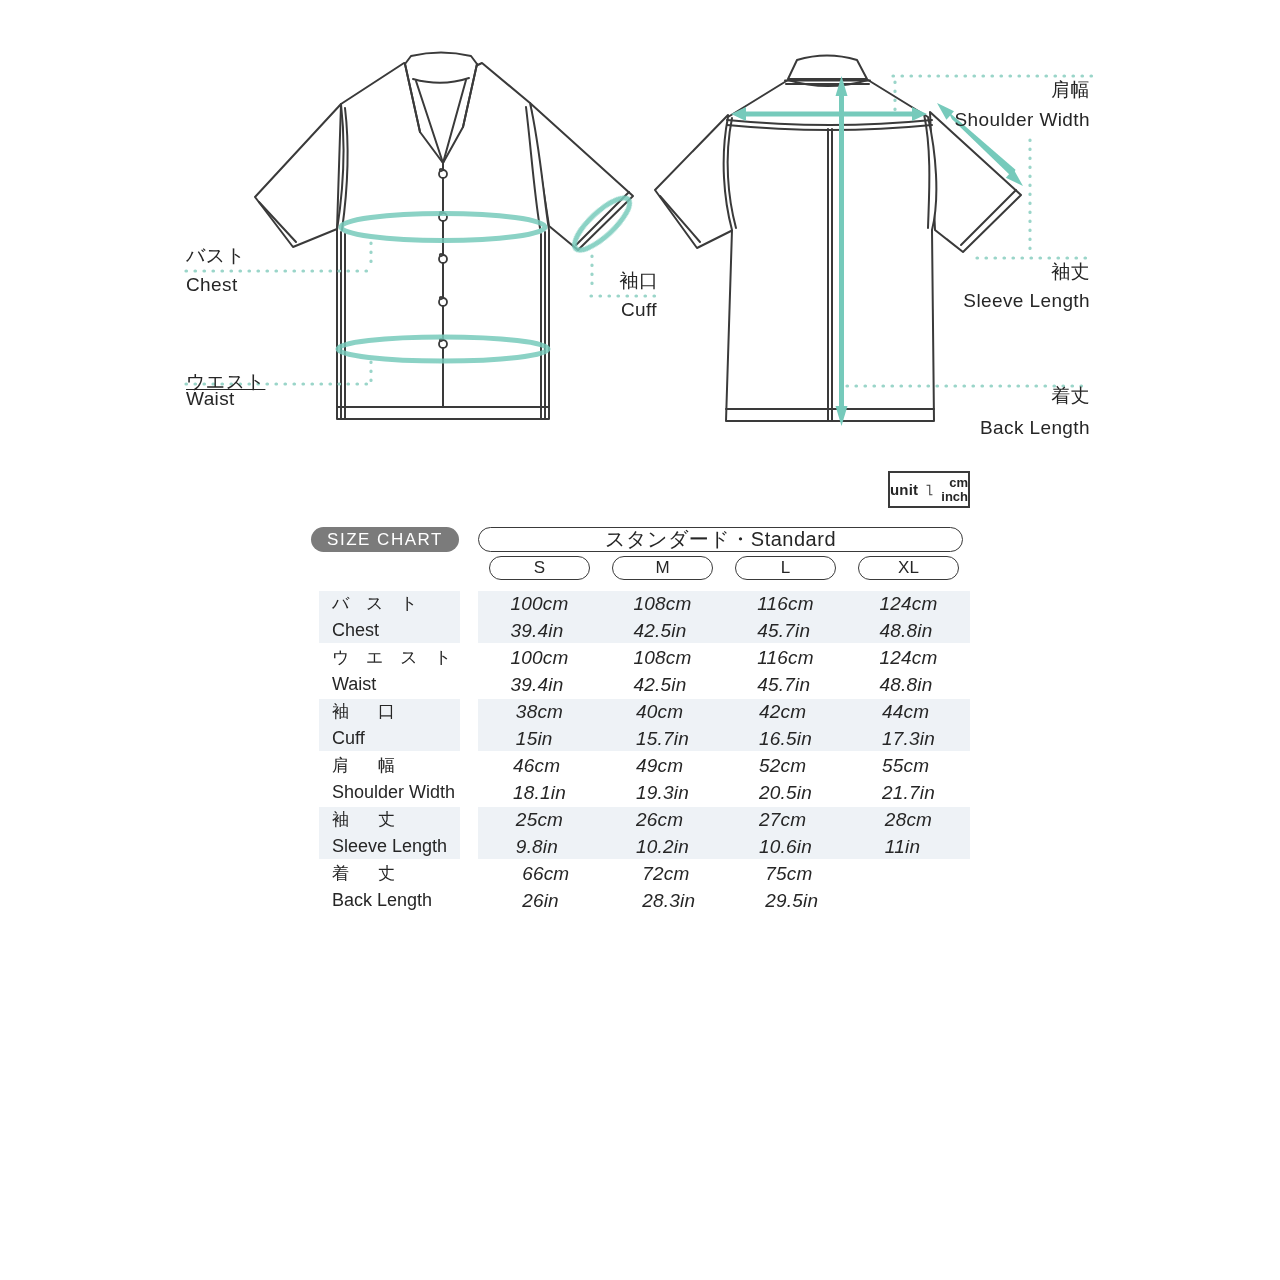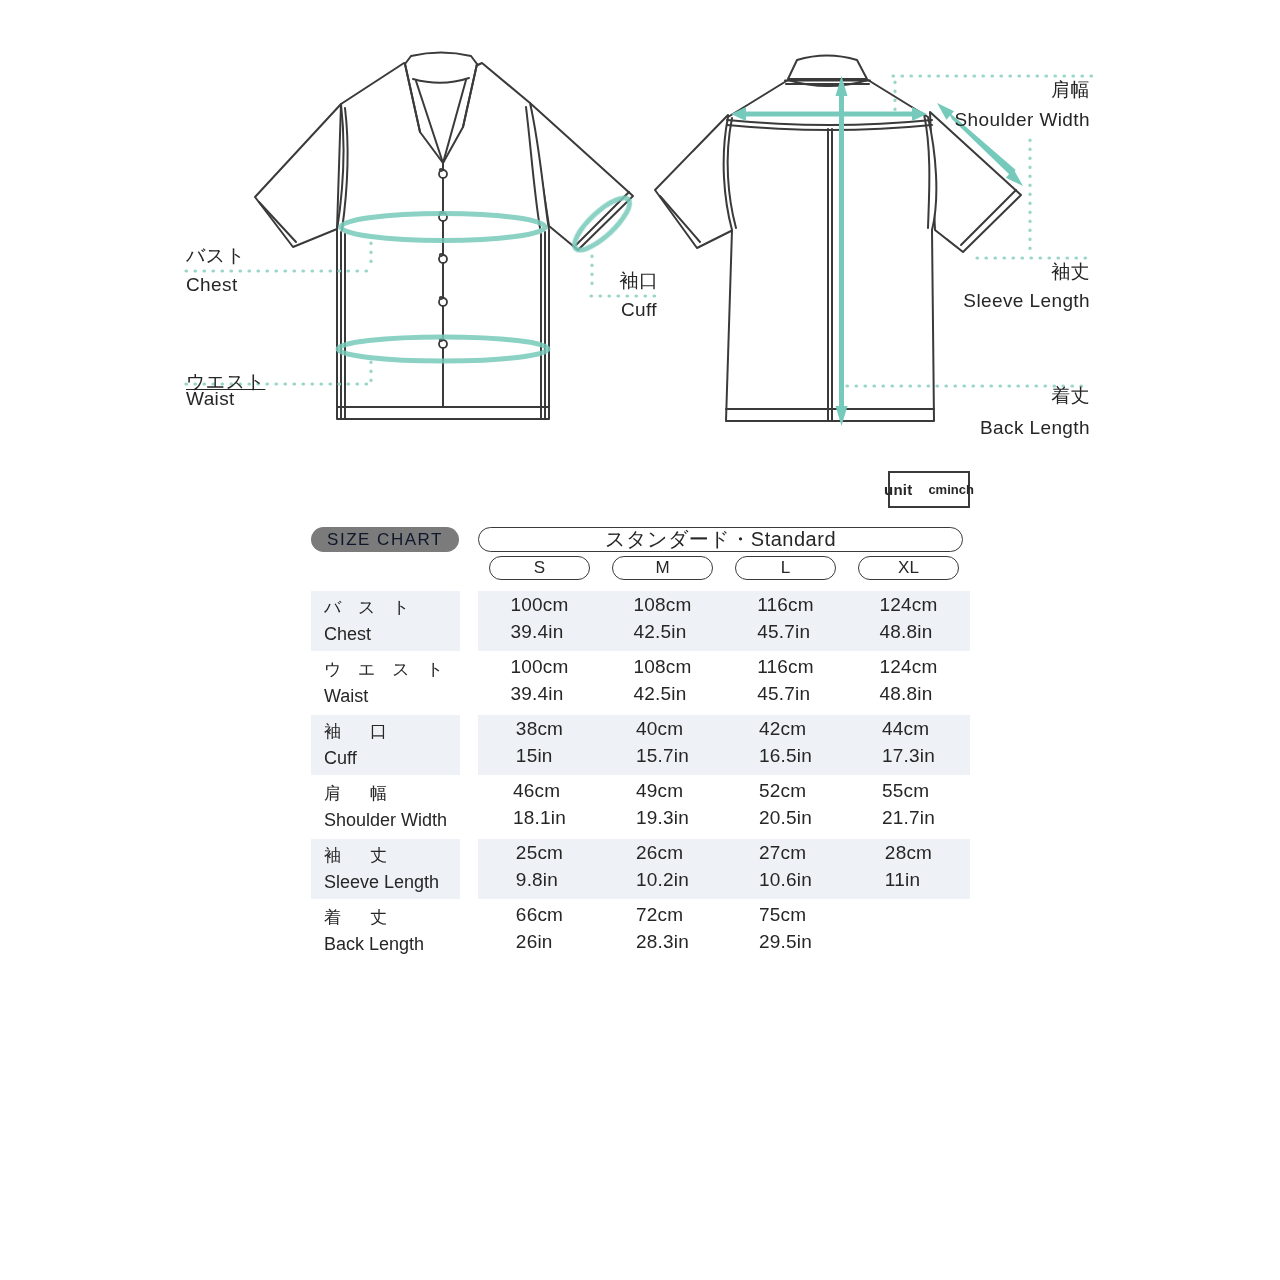--- a/index.html
+++ b/index.html
@@ -12,51 +12,51 @@
   .diagram svg{position:absolute;left:0;top:0;}
   .dlabel{position:absolute;font-size:19px;line-height:20px;letter-spacing:.4px;white-space:nowrap;}
   .dlabel.right{width:200px;text-align:right;margin-top:28px;}
   .dlabel.center{width:100px;text-align:center;}
   
   .unit-box{
     position:absolute;left:888px;top:471px;width:82px;height:37px;border:2px solid #3a3a3a;
     display:flex;align-items:center;justify-content:center;gap:8px;box-sizing:border-box;
   }
   .unit-box .u-word{font-size:15px;font-weight:700;letter-spacing:.2px;}
-  .unit-box .u-units{display:flex;flex-direction:row;font-size:13px;font-weight:700;line-height:14px;align-items:flex-end;}
+  .unit-box .u-units{display:flex;flex-direction:column;font-size:13px;font-weight:700;line-height:14px;align-items:flex-end;}
   
   .title-pill{
     position:absolute;left:311px;top:527px;width:148px;height:25px;border-radius:14px;
-    background:#7b7b7b;color:#0f172a;display:flex;align-items:center;justify-content:center;
+    background:#7b7b7b;color:#ffffff;display:flex;align-items:center;justify-content:center;
     font-size:17px;letter-spacing:1.5px;
   }
   .variant-pill{
     position:absolute;left:478px;top:527px;width:485px;height:25px;border-radius:14px;
     border:1.7px solid #3a3a3a;box-sizing:border-box;display:flex;align-items:center;justify-content:center;
     font-size:20px;letter-spacing:.5px;
   }
   
   .sizes{position:absolute;left:478px;top:556px;width:492px;display:flex;}
   .size-col{width:123px;display:flex;justify-content:center;}
   .size-pill{
     width:101px;height:24px;border:1.7px solid #3a3a3a;border-radius:13px;box-sizing:border-box;
     display:flex;align-items:center;justify-content:center;font-size:17px;
   }
   
   .rows{position:absolute;left:311px;top:591px;width:659px;}
-  .row{position:relative;height:60px;margin-bottom:2px;display:flex;}
+  .row{position:relative;height:52px;margin-bottom:2px;display:flex;margin-left:8px;}
   .row-label{
     width:149px;margin-right:18px;display:flex;flex-direction:column;justify-content:center;
     padding-left:13px;box-sizing:border-box;
   }
   .row-label .jp{font-size:17px;line-height:26px;letter-spacing:6px;}
   .row-label .en{font-size:18px;line-height:26px;}
   .row-values{width:492px;display:flex;}
   .row.alt .row-label,.row.alt .row-values{background:#eef2f6;}
-  .val-col{width:123px;display:flex;flex-direction:column;}
+  .val-col{width:123px;display:flex;flex-direction:column;justify-content:center;font-style:italic;}
   .val-block{margin:0 auto;text-align:left;font-size:19px;line-height:27px;letter-spacing:.2px;}
 </style>
 </head>
 <body>
 
 <div class="canvas">
 
   <div class="diagram">
     <svg width="1280" height="465" viewBox="0 0 1280 465">
 

